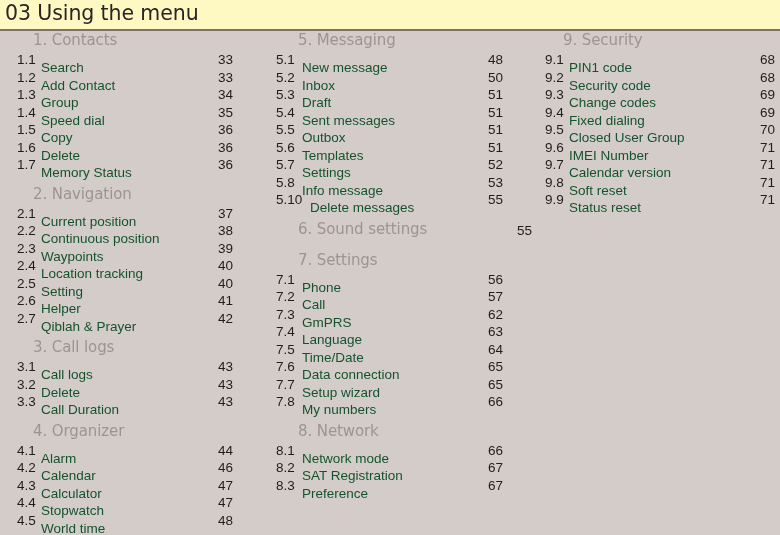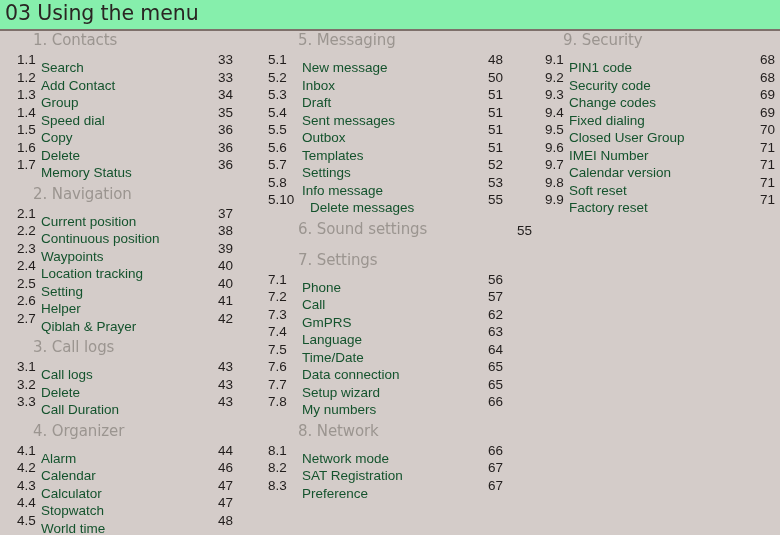--- a/index.html
+++ b/index.html
@@ -24,21 +24,21 @@
     overflow: hidden;
   }
 
   
   .header {
     position: absolute;
     left: 0;
     top: 0;
     width: 780px;
     height: 30px;
-    background: #86efac;
+    background: #fef9c3;
     box-sizing: border-box;
   }
   .header-title {
     position: absolute;
     left: 5px;
     top: 1px;
     font-family: "DejaVu Sans", sans-serif;
     font-size: 20.5px;
     font-weight: 400;
     letter-spacing: -0.1px;
@@ -130,21 +130,21 @@
     color: #211d1c;
   }
 
   
   .col-1 .item .num   { left: 17px; }
   .col-1 .item .label { left: 41px; }
   .col-1 .item .page,
   .col-1 .sec-head .sec-page { left: 218px; }
 
   
-  .col-2 .item .num   { left: 3px; }
+  .col-2 .item .num   { left: 11px; }
   .col-2 .item .label { left: 37px; }
   .col-2 .item.wide .label { left: 45px; }
   .col-2 .item .page,
   .col-2 .sec-head .sec-page { left: 223px; }
 
   
   .col-3 .item .num   { left: 15px; }
   .col-3 .item .label { left: 39px; }
   .col-3 .item .page,
   .col-3 .sec-head .sec-page { left: 230px; }
@@ -455,20 +455,20 @@
             <span class="label">Calendar version</span>
             <span class="page">71</span>
           </div>
           <div class="item">
             <span class="num">9.8</span>
             <span class="label">Soft reset</span>
             <span class="page">71</span>
           </div>
           <div class="item">
             <span class="num">9.9</span>
-            <span class="label">Factory reset</span>
+            <span class="label">Status reset</span>
             <span class="page">71</span>
           </div>
         </div>
       </div>
     </div>
 
 </div>
 
 </body></html>

